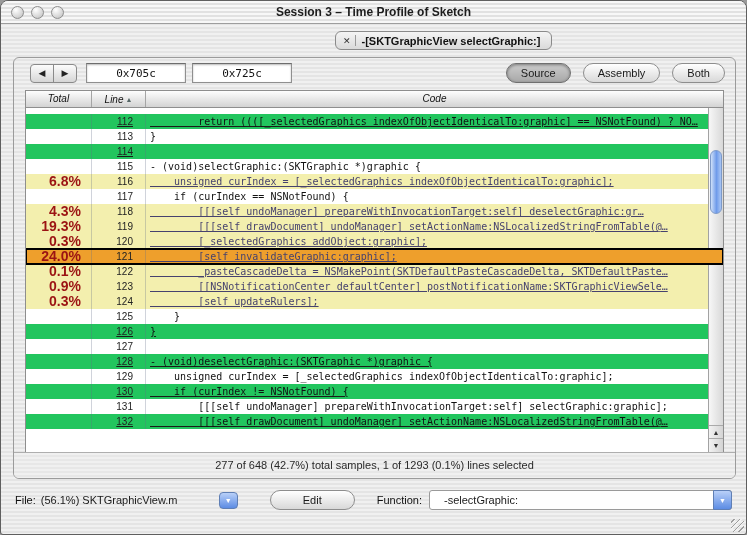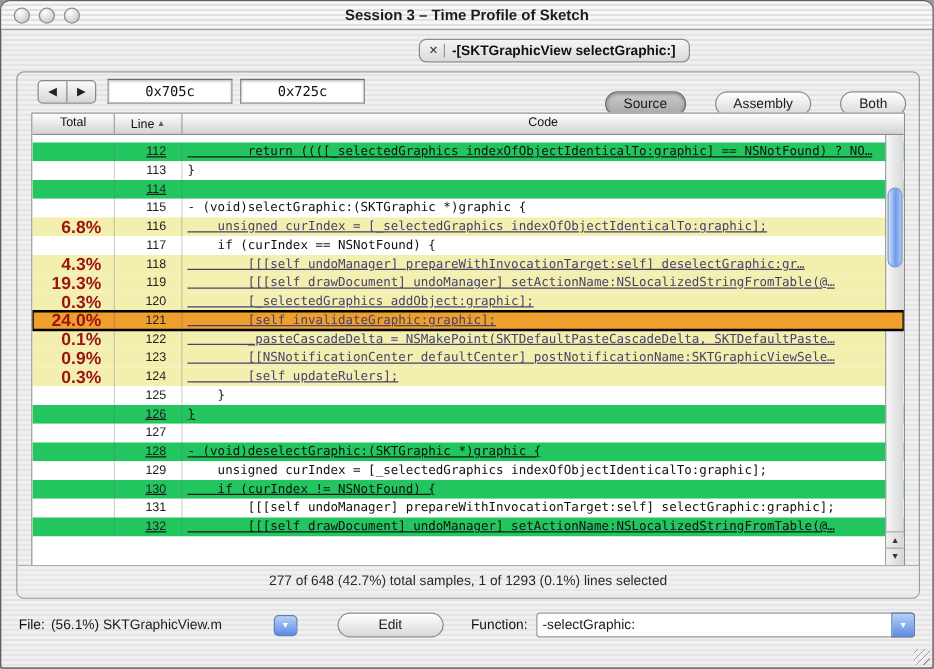--- a/index.html
+++ b/index.html
@@ -37,32 +37,32 @@
   
   .toolbar{position:absolute;left:0;top:0;right:0;height:32px;}
   .navseg{position:absolute;left:16px;top:6px;display:flex;border:1px solid #8a8a8a;border-radius:4px;
     overflow:hidden;background:linear-gradient(#fcfcfc,#d6d6d6);}
   .navbtn{width:22px;line-height:17px;text-align:center;font-size:9px;color:#222;}
   .navbtn + .navbtn{border-left:1px solid #8a8a8a;}
   .addr{position:absolute;top:5px;width:100px;height:20px;box-sizing:border-box;border:1px solid #8f8f8f;
     border-top-color:#6d6d6d;background:#fff;box-shadow:inset 0 1px 2px rgba(0,0,0,.28);
     font:11px "DejaVu Sans Mono",monospace;text-align:center;padding:0;color:#111;}
   .addr1{left:72px;} .addr2{left:178px;}
-  .viewbtns{position:absolute;right:10px;top:15px;display:flex;gap:23px;}
+  .viewbtns{position:absolute;right:10px;top:5px;display:flex;gap:12px;}
   .btn{height:20px;box-sizing:border-box;border:1px solid #8d8d8d;border-radius:10px;
     background:linear-gradient(#ffffff,#d8d8d8);font:11px "Liberation Sans",sans-serif;
     padding:0 14px;color:#1a1a1a;}
   .btn.selected{background:linear-gradient(#cccccc,#a8a8a8);box-shadow:inset 0 1px 3px rgba(0,0,0,.4);border-color:#6f6f6f;}
 
   
   .tableframe{position:absolute;left:11px;top:32px;width:699px;height:363px;box-sizing:border-box;
     border:1px solid #8e8e8e;background:#fff;overflow:hidden;}
   .thead{position:absolute;left:0;top:0;right:0;height:17px;display:flex;box-sizing:border-box;
     background:linear-gradient(#fefefe,#d3d3d3);border-bottom:1px solid #8e8e8e;}
-  .hcell{font-size:10px;line-height:15px;text-align:center;border-right:1px solid #a5a5a5;box-sizing:border-box;color:#111;}
+  .hcell{font-size:10px;line-height:15px;text-align:center;border-right:1px solid #a5a5a5;box-sizing:border-box;color:#111;font-style:italic;}
   .htotal{width:66px;}
   .hline{width:54px;display:flex;align-items:flex-end;justify-content:center;gap:2px;}
   .hcode{flex:1;border-right:none;}
   .sort{font-size:7px;color:#566;}
   .tbody{position:absolute;left:0;top:17px;right:0;bottom:0;background:#fff;}
   .trow{display:flex;height:15px;line-height:15px;}
   .trow.partial{height:6px;}
   .stripe-a{background:#22c55e;text-decoration:underline;}
   .stripe-b{background:#ffffff;}
   .hl-hot{background:#f3efae;}
@@ -93,21 +93,21 @@
   .footer{position:absolute;left:0;right:0;top:484px;height:30px;display:flex;align-items:center;
     padding:0 14px;box-sizing:border-box;font-size:11px;}
   .flabel{margin-right:5px;color:#111;white-space:nowrap;}
   .fvalue{width:178px;white-space:nowrap;overflow:hidden;}
   .popupbtn{width:19px;height:17px;box-sizing:border-box;border-radius:4px;border:1px solid #5f7fb5;
     background:linear-gradient(#b9d0f8,#5c8ce4);display:inline-flex;align-items:center;justify-content:center;flex:none;}
   .parrow{font-size:7px;color:#fff;}
   .editbtn{margin-left:32px;padding:0 32px;flex:none;}
   .fnlabel{margin-left:22px;}
   .fnfield{flex:1;height:20px;box-sizing:border-box;border:1px solid #9a9a9a;border-radius:3px;background:#fff;
-    display:flex;align-items:center;position:relative;padding-left:4px;margin-left:2px;}
+    display:flex;align-items:center;position:relative;padding-left:14px;margin-left:2px;}
   .fnvalue{font-size:11px;white-space:nowrap;}
   .popupbtn.attach{position:absolute;right:-1px;top:-1px;height:20px;width:19px;border-radius:0 3px 3px 0;}
 
   .grip{position:absolute;right:2px;bottom:2px;width:13px;height:13px;
     background:repeating-linear-gradient(135deg,transparent 0 2px,#9e9e9e 2px 3px,#f2f2f2 3px 4px);}
 </style>
 </head>
 <body>
 
 <div class="window">

